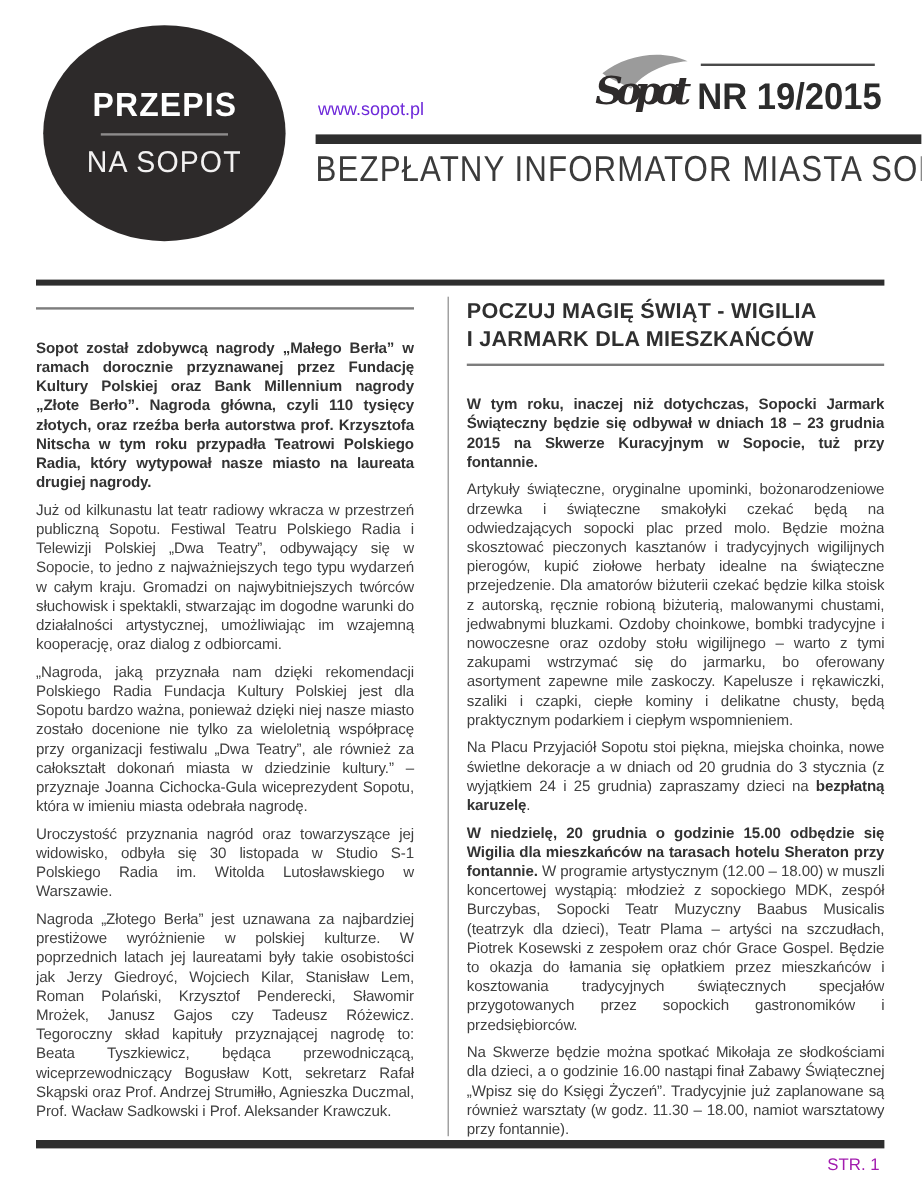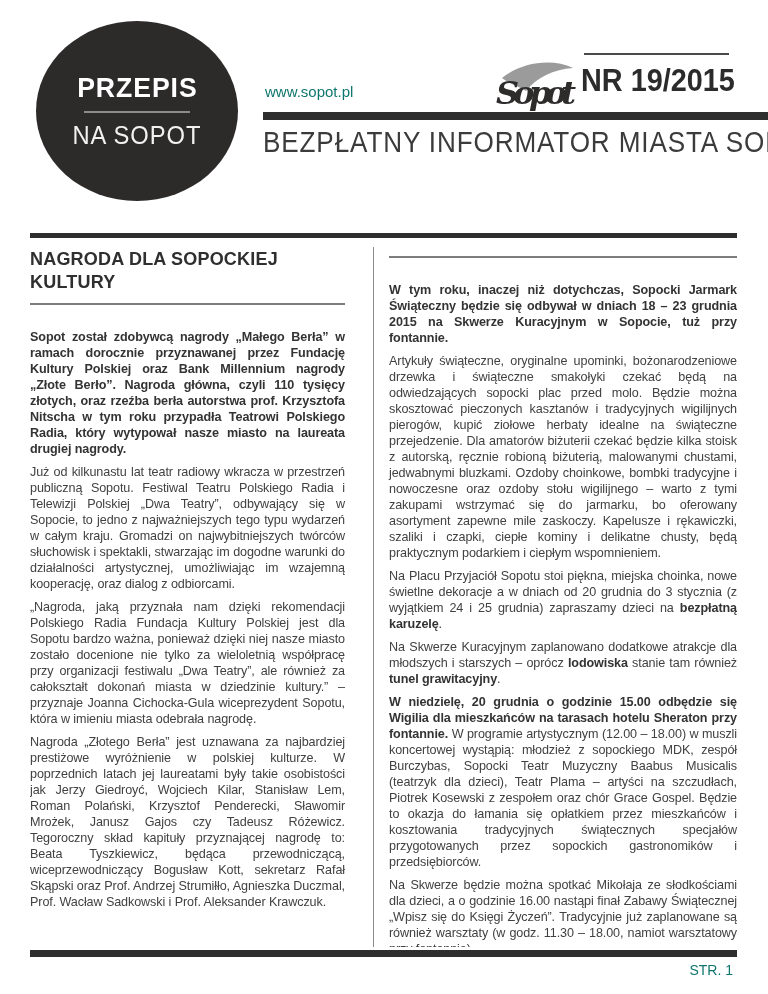--- a/index.html
+++ b/index.html
@@ -8,36 +8,36 @@
     font-family:"Liberation Sans",sans-serif;color:#414141;overflow:hidden;
   }
   
   .badge{
     position:absolute;left:36px;top:21px;width:202px;height:180px;border-radius:50%;
     background:#2d2a2a;display:flex;flex-direction:column;align-items:center;justify-content:center;
   }
   .badge .t1{color:#ffffff;font-weight:bold;font-size:28px;letter-spacing:1px;transform:scaleX(.95);}
   .badge .sep{width:106px;height:2px;background:#8d8b8b;margin:7px 0 8px;}
   .badge .t2{color:#f2f1f1;font-weight:400;font-size:25px;letter-spacing:1px;transform:scaleX(.95);}
-  .website{position:absolute;left:265px;top:83px;font-size:15px;color:#0f766e;}
+  .website{position:absolute;left:265px;top:83px;font-size:15px;color:#6d28d9;}
   .issue-rule{position:absolute;left:584px;top:53px;width:145px;height:2px;background:#4a4a4a;}
-  .logo-wrap{position:absolute;left:495px;top:57px;width:84px;height:58px;text-decoration:underline;}
+  .logo-wrap{position:absolute;left:495px;top:40px;width:84px;height:58px;text-decoration:underline;}
   .issue{
     position:absolute;left:581px;top:63px;font-size:31px;font-weight:bold;color:#2b2b2b;
     transform:scaleX(.93);transform-origin:left top;white-space:nowrap;
   }
   .header-bar{position:absolute;left:263px;top:112px;width:505px;height:8px;background:#2e2e2e;}
   .subtitle{
     position:absolute;left:263px;top:125px;font-size:30px;font-weight:400;color:#3b3b3b;
     letter-spacing:1px;transform:scaleX(.87);transform-origin:left top;white-space:nowrap;
   }
   
   .top-rule{position:absolute;left:30px;top:233px;width:707px;height:5px;background:#2e2e2e;}
   .bottom-rule{position:absolute;left:30px;top:950px;width:707px;height:7px;background:#2e2e2e;}
-  .page-num{position:absolute;left:30px;top:962px;width:703px;text-align:right;font-size:14px;color:#0f766e;}
+  .page-num{position:absolute;left:30px;top:962px;width:703px;text-align:right;font-size:14px;color:#a21caf;}
   
   .content{
     position:absolute;left:30px;top:247px;width:707px;height:700px;overflow:hidden;
     display:flex;align-items:stretch;
   }
   .col{display:block;}
   .col.left{width:315px;flex:none;}
   .col.right{width:348px;flex:none;}
   .divider{flex:none;width:1px;background:#8a8a8a;margin-left:28px;margin-right:15px;}
   .art-title{
@@ -75,39 +75,39 @@
 
 <div class="header-bar"></div>
 
 <div class="subtitle">BEZPŁATNY INFORMATOR MIASTA SOPOTU</div>
 
 <div class="top-rule"></div>
 
 <div class="content">
 
   <section class="col left">
-    <h2 class="art-title">NAGRODA DLA SOPOCKIEJ KULTURY</h2>
     <div class="title-rule"></div>
     <div class="art-body">
         <p class="lead"><b>Sopot został zdobywcą nagrody „Małego Berła” w ramach dorocznie przyznawanej przez Fundację Kultury Polskiej oraz Bank Millennium nagrody „Złote Berło”. Nagroda główna, czyli 110 tysięcy złotych, oraz rzeźba berła autorstwa prof. Krzysztofa Nitscha w tym roku przypadła Teatrowi Polskiego Radia, który wytypował nasze miasto na laureata drugiej nagrody.</b></p>
         <p class=""><span>Już od kilkunastu lat teatr radiowy wkracza w przestrzeń publiczną Sopotu. Festiwal Teatru Polskiego Radia i Telewizji Polskiej „Dwa Teatry”, odbywający się w Sopocie, to jedno z najważniejszych tego typu wydarzeń w całym kraju. Gromadzi on najwybitniejszych twórców słuchowisk i spektakli, stwarzając im dogodne warunki do działalności artystycznej, umożliwiając im wzajemną kooperację, oraz dialog z odbiorcami.</span></p>
         <p class=""><span>„Nagroda, jaką przyznała nam dzięki rekomendacji Polskiego Radia Fundacja Kultury Polskiej jest dla Sopotu bardzo ważna, ponieważ dzięki niej nasze miasto zostało docenione nie tylko za wieloletnią współpracę przy organizacji festiwalu „Dwa Teatry”, ale również za całokształt dokonań miasta w dziedzinie kultury.” – przyznaje Joanna Cichocka-Gula wiceprezydent Sopotu, która w imieniu miasta odebrała nagrodę.</span></p>
+        <p class=""><span>Uroczystość przyznania nagród oraz towarzyszące jej widowisko, odbyła się 30 listopada w Studio S-1 Polskiego Radia im. Witolda Lutosławskiego w Warszawie.</span></p>
         <p class=""><span>Nagroda „Złotego Berła” jest uznawana za najbardziej prestiżowe wyróżnienie w polskiej kulturze. W poprzednich latach jej laureatami były takie osobistości jak Jerzy Giedroyć, Wojciech Kilar, Stanisław Lem, Roman Polański, Krzysztof Penderecki, Sławomir Mrożek, Janusz Gajos czy Tadeusz Różewicz. Tegoroczny skład kapituły przyznającej nagrodę to: Beata Tyszkiewicz, będąca przewodniczącą, wiceprzewodniczący Bogusław Kott, sekretarz Rafał Skąpski oraz Prof. Andrzej Strumiłło, Agnieszka Duczmal, Prof. Wacław Sadkowski i Prof. Aleksander Krawczuk.</span></p>
       </div>
   </section>
 
   <div class="divider"></div>
 
   <section class="col right">
+    <h2 class="art-title">POCZUJ MAGIĘ ŚWIĄT - WIGILIA<br>I JARMARK DLA MIESZKAŃCÓW</h2>
     <div class="title-rule"></div>
     <div class="art-body">
         <p class="lead"><b>W tym roku, inaczej niż dotychczas, Sopocki Jarmark Świąteczny będzie się odbywał w dniach 18 – 23 grudnia 2015 na Skwerze Kuracyjnym w Sopocie, tuż przy fontannie.</b></p>
         <p class=""><span>Artykuły świąteczne, oryginalne upominki, bożonarodzeniowe drzewka i świąteczne smakołyki czekać będą na odwiedzających sopocki plac przed molo. Będzie można skosztować pieczonych kasztanów i tradycyjnych wigilijnych pierogów, kupić ziołowe herbaty idealne na świąteczne przejedzenie. Dla amatorów biżuterii czekać będzie kilka stoisk z autorską, ręcznie robioną biżuterią, malowanymi chustami, jedwabnymi bluzkami. Ozdoby choinkowe, bombki tradycyjne i nowoczesne oraz ozdoby stołu wigilijnego – warto z tymi zakupami wstrzymać się do jarmarku, bo oferowany asortyment zapewne mile zaskoczy. Kapelusze i rękawiczki, szaliki i czapki, ciepłe kominy i delikatne chusty, będą praktycznym podarkiem i ciepłym wspomnieniem.</span></p>
         <p class=""><span>Na Placu Przyjaciół Sopotu stoi piękna, miejska choinka, nowe świetlne dekoracje a w dniach od 20 grudnia do 3 stycznia (z wyjątkiem 24 i 25 grudnia) zapraszamy dzieci na </span><b>bezpłatną karuzelę</b><span>.</span></p>
-        <p class=""><span>Na Skwerze Kuracyjnym zaplanowano dodatkowe atrakcje dla młodszych i starszych – oprócz </span><b>lodowiska</b><span> stanie tam również </span><b>tunel grawitacyjny</b><span>.</span></p>
         <p class=""><b>W niedzielę, 20 grudnia o godzinie 15.00 odbędzie się Wigilia dla mieszkańców na tarasach hotelu Sheraton przy fontannie.</b><span> W programie artystycznym (12.00 – 18.00) w muszli koncertowej wystąpią: młodzież z sopockiego MDK, zespół Burczybas, Sopocki Teatr Muzyczny Baabus Musicalis (teatrzyk dla dzieci), Teatr Plama – artyści na szczudłach, Piotrek Kosewski z zespołem oraz chór Grace Gospel. Będzie to okazja do łamania się opłatkiem przez mieszkańców i kosztowania tradycyjnych świątecznych specjałów przygotowanych przez sopockich gastronomików i przedsiębiorców.</span></p>
         <p class=""><span>Na Skwerze będzie można spotkać Mikołaja ze słodkościami dla dzieci, a o godzinie 16.00 nastąpi finał Zabawy Świątecznej „Wpisz się do Księgi Życzeń”. Tradycyjnie już zaplanowane są również warsztaty (w godz. 11.30 – 18.00, namiot warsztatowy przy fontannie).</span></p>
       </div>
   </section>
 
 </div>
 
 <div class="bottom-rule"></div>
 <div class="page-num">STR. 1</div>
 

